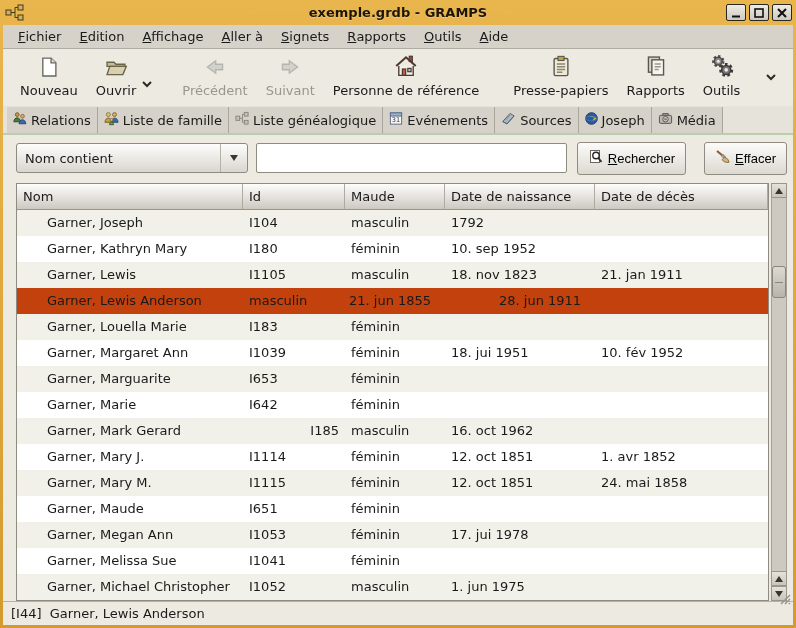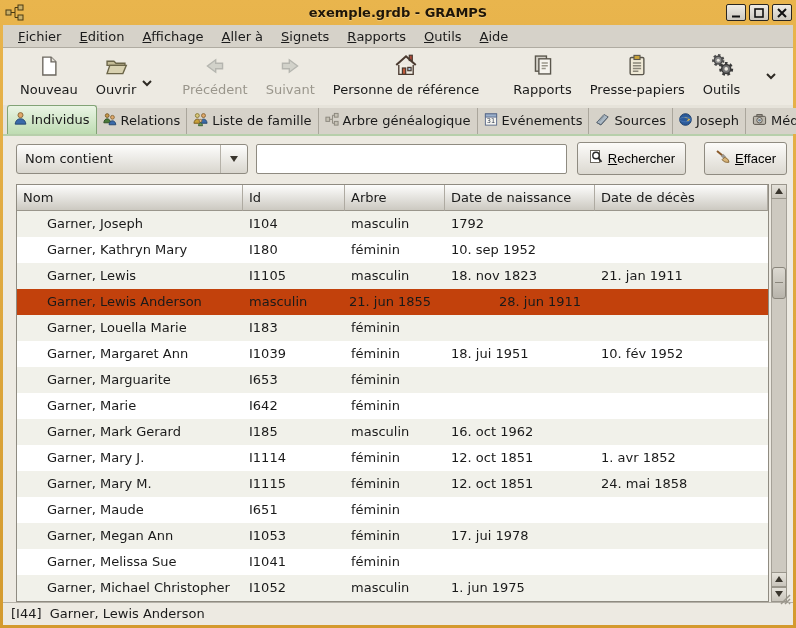--- a/index.html
+++ b/index.html
@@ -192,63 +192,56 @@
                 <rect x="5.6" y="10" width="2.2" height="4.2" fill="#c05a3a" stroke="#4a3a30" stroke-width=".8"></rect>
                 <rect x="9.2" y="9.6" width="2.2" height="2.2" fill="#a8c2da" stroke="#4a3a30" stroke-width=".8"></rect>
               </svg></span>
           </div>
           <div class="tlabel">Personne de référence</div>
         </div>
         <div class="tsep"></div>
         <div class="tbtn">
           <div class="ticon">
             <span><svg width="22" height="24" viewBox="0 0 16 16">
+                <rect x="3" y="2.5" width="10" height="12.5" rx="1" fill="#efe9d6" stroke="#5a564c"></rect>
+                <rect x="5.8" y="1" width="4.4" height="3" fill="#c9a23a" stroke="#5a564c" stroke-width=".8"></rect>
+                <path d="M5 6.5h6M5 8.5h6M5 10.5h6M5 12.5h4" stroke="#8a8678"></path>
+              </svg></span>
+          </div>
+          <div class="tlabel">Presse-papiers</div>
+        </div>
+        <div class="tbtn">
+          <div class="ticon">
+            <span><svg width="22" height="24" viewBox="0 0 16 16">
                 <rect x="2.5" y="1.5" width="8" height="11" fill="#d4d1c8" stroke="#5a564c"></rect>
                 <rect x="5" y="3.5" width="8.5" height="11" fill="#f6f4ee" stroke="#5a564c"></rect>
                 <path d="M7 6.5h4.5M7 8.5h4.5M7 10.5h3" stroke="#9a968a"></path>
               </svg></span>
           </div>
           <div class="tlabel">Rapports</div>
-        </div>
-        <div class="tbtn">
-          <div class="ticon">
-            <span><svg width="22" height="24" viewBox="0 0 16 16">
-                <rect x="3" y="2.5" width="10" height="12.5" rx="1" fill="#efe9d6" stroke="#5a564c"></rect>
-                <rect x="5.8" y="1" width="4.4" height="3" fill="#c9a23a" stroke="#5a564c" stroke-width=".8"></rect>
-                <path d="M5 6.5h6M5 8.5h6M5 10.5h6M5 12.5h4" stroke="#8a8678"></path>
-              </svg></span>
-          </div>
-          <div class="tlabel">Presse-papiers</div>
         </div>
         <div class="tbtn">
           <div class="ticon">
             <span><svg width="24" height="24" viewBox="0 0 16 16">
                 <circle cx="5.5" cy="4.8" r="2.6" fill="#8a8a8a" stroke="#4a4a4a"></circle>
                 <circle cx="5.5" cy="4.8" r="3.4" fill="none" stroke="#4a4a4a" stroke-width="1.4" stroke-dasharray="1.6 1.5"></circle>
                 <circle cx="5.5" cy="4.8" r="1" fill="#edeae2"></circle>
                 <circle cx="10.8" cy="10.6" r="3" fill="#767676" stroke="#3a3a3a"></circle>
                 <circle cx="10.8" cy="10.6" r="3.9" fill="none" stroke="#3a3a3a" stroke-width="1.5" stroke-dasharray="1.8 1.6"></circle>
                 <circle cx="10.8" cy="10.6" r="1.2" fill="#edeae2"></circle>
               </svg></span>
           </div>
           <div class="tlabel">Outils</div>
         </div>
         <div class="tsep"></div>
         <div class="toverflow"><span><svg width="12" height="10" viewBox="0 0 12 10">
               <path d="M2 3l4 4 4-4" fill="none" stroke="#2e2a24" stroke-width="2"></path>
             </svg></span></div>
       </div>
     <div class="tabbar">
-        <div class="tab active">
-          <span><svg width="15" height="15" viewBox="0 0 16 16">
-              <circle cx="8" cy="4.4" r="2.7" fill="#e0a86a" stroke="#8a6a3a"></circle>
-              <path d="M2.3 14c.5-4.2 3-5.7 5.7-5.7s5.2 1.5 5.7 5.7z" fill="#3a6aaa" stroke="#24466e"></path>
-            </svg></span>
-          <span>Individus</span>
-        </div>
         <div class="tab">
           <span><svg width="16" height="15" viewBox="0 0 16 16">
               <circle cx="5" cy="3.8" r="2" fill="#c99a4a" stroke="#7a5a2a"></circle>
               <path d="M1.4 11.5c.3-3 1.8-4.2 3.6-4.2s3.3 1.2 3.6 4.2z" fill="#4a7a3a" stroke="#2e4e22"></path>
               <circle cx="10.6" cy="5.6" r="2" fill="#e0a86a" stroke="#8a6a3a"></circle>
               <path d="M7 13.6c.3-3 1.8-4.2 3.6-4.2s3.3 1.2 3.6 4.2z" fill="#3a6aaa" stroke="#24466e"></path>
             </svg></span>
           <span>Relations</span>
         </div>
         <div class="tab">
@@ -264,21 +257,21 @@
         </div>
         <div class="tab">
           <span><svg width="16" height="15" viewBox="0 0 16 16">
               <g fill="#c5c1b4" stroke="#8a867c">
                 <rect x="1.5" y="5.5" width="4" height="4.5"></rect>
                 <rect x="10.5" y="1.5" width="4" height="4"></rect>
                 <rect x="10.5" y="10" width="4" height="4"></rect>
               </g>
               <path d="M5.5 7.8h3M8.5 7.8V3.5h2M8.5 7.8V12h2" fill="none" stroke="#8a867c"></path>
             </svg></span>
-          <span>Arbre généalogique</span>
+          <span>Liste généalogique</span>
         </div>
         <div class="tab">
           <span><svg width="16" height="15" viewBox="0 0 16 16">
               <rect x="2" y="2" width="12" height="12" fill="#f6f5f0" stroke="#5a6a8a"></rect>
               <rect x="2" y="2" width="12" height="3.4" fill="#9ab0cc" stroke="#5a6a8a"></rect>
               <text x="8" y="12" font-size="7" text-anchor="middle" fill="#2e3a50" font-family="DejaVu Sans">31</text>
             </svg></span>
           <span>Evénements</span>
         </div>
         <div class="tab">
@@ -333,21 +326,21 @@
               </svg></span>
           <span><u>E</u>ffacer</span>
         </button>
       </div>
 
       <div class="table-area">
         <div class="table-frame">
           <div class="thead">
               <div class="hcell" style="width: 226px;">Nom</div>
               <div class="hcell" style="width: 102px;">Id</div>
-              <div class="hcell" style="width: 100px;">Arbre</div>
+              <div class="hcell" style="width: 100px;">Maude</div>
               <div class="hcell" style="width: 150px;">Date de naissance</div>
               <div class="hcell" style="flex: 1 1 0%;">Date de décès</div>
             </div>
           <div class="tbody">
               <div class="trow odd">
                 <div class="tcell c0" style="width: 226px;">Garner, Joseph</div>
                 <div class="tcell c1" style="width: 102px;">I104</div>
                 <div class="tcell c2" style="width: 100px;">masculin</div>
                 <div class="tcell c3" style="width: 150px;">1792</div>
                 <div class="tcell c4" style="flex: 1 1 0%;"></div>
@@ -395,21 +388,21 @@
               </div>
               <div class="trow even">
                 <div class="tcell c0" style="width: 226px;">Garner, Marie</div>
                 <div class="tcell c1" style="width: 102px;">I642</div>
                 <div class="tcell c2" style="width: 100px;">féminin</div>
                 <div class="tcell c3" style="width: 150px;"></div>
                 <div class="tcell c4" style="flex: 1 1 0%;"></div>
               </div>
               <div class="trow odd">
                 <div class="tcell c0" style="width: 226px;">Garner, Mark Gerard</div>
-                <div class="tcell c1" style="width: 102px;">I185</div>
+                <div class="tcell c1" style="width: 102px; text-align: right;">I185</div>
                 <div class="tcell c2" style="width: 100px;">masculin</div>
                 <div class="tcell c3" style="width: 150px;">16. oct 1962</div>
                 <div class="tcell c4" style="flex: 1 1 0%;"></div>
               </div>
               <div class="trow even">
                 <div class="tcell c0" style="width: 226px;">Garner, Mary J.</div>
                 <div class="tcell c1" style="width: 102px;">I1114</div>
                 <div class="tcell c2" style="width: 100px;">féminin</div>
                 <div class="tcell c3" style="width: 150px;">12. oct 1851</div>
                 <div class="tcell c4" style="flex: 1 1 0%;">1. avr 1852</div>

